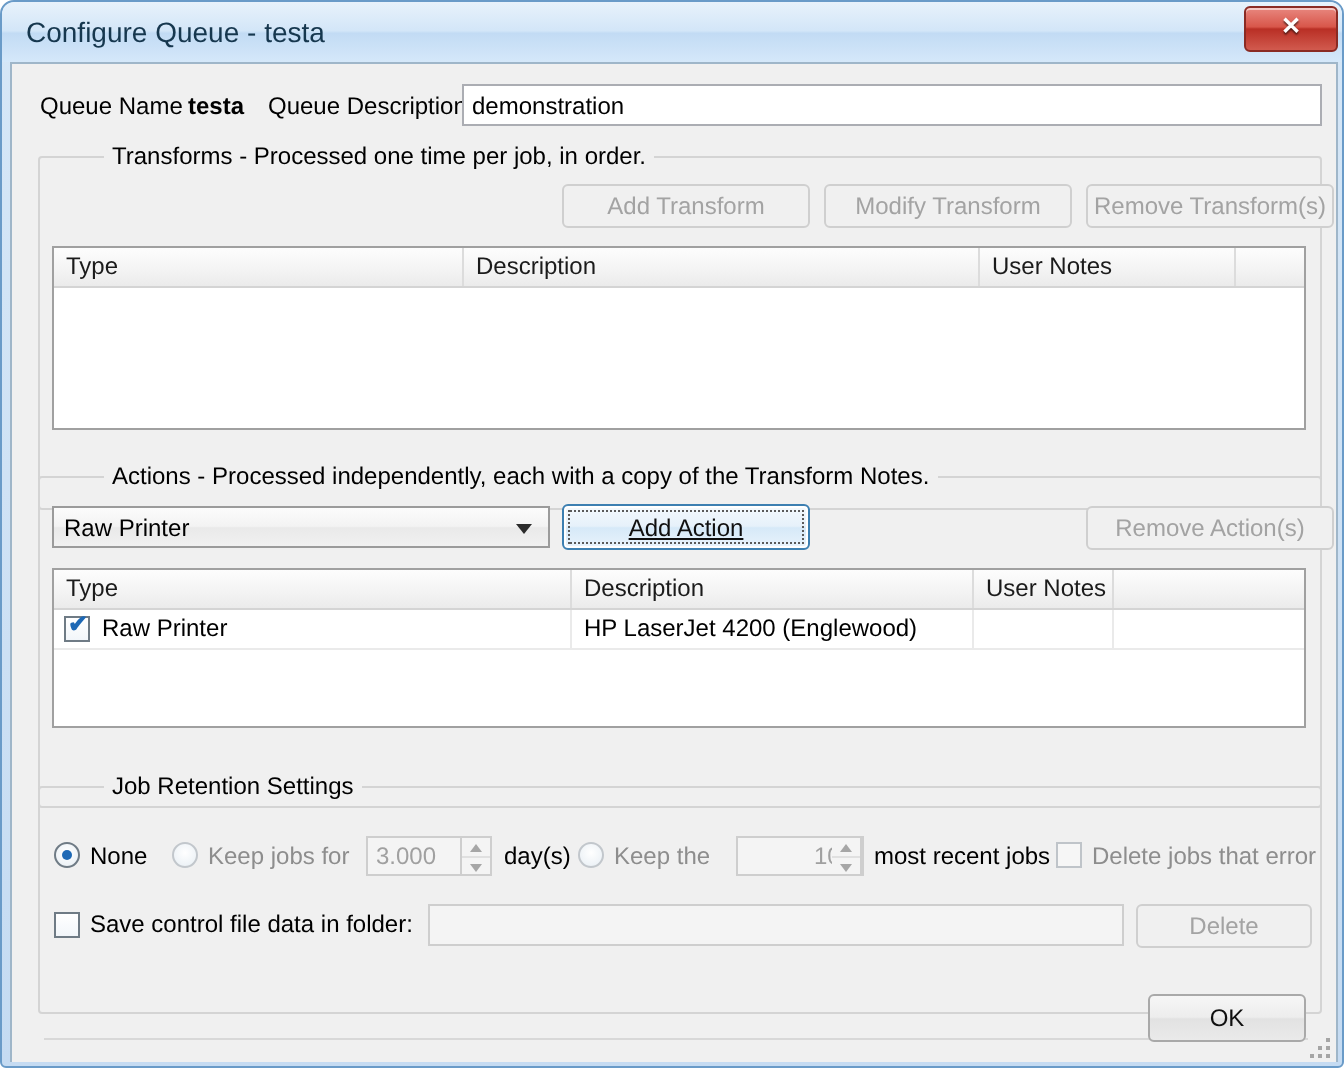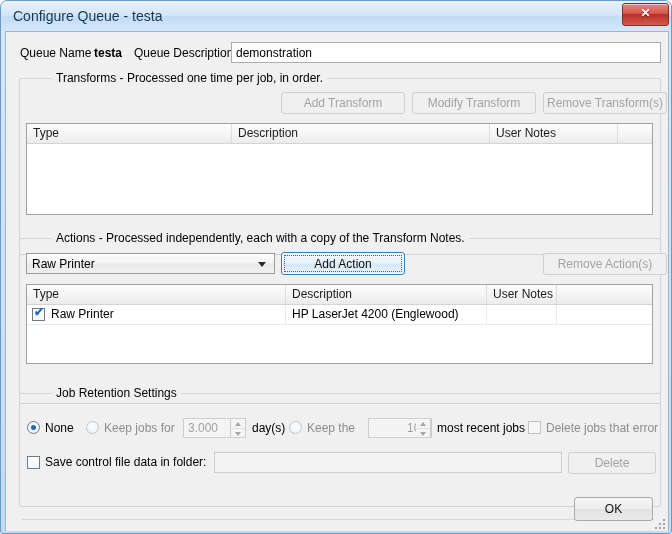--- a/index.html
+++ b/index.html
@@ -122,20 +122,21 @@
   .btn.disabled {
     color: #a3a3a3;
     background: #f0f0f0;
     border-color: #cfcfcf;
     cursor: default;
   }
   .btn.focused {
     border: 1px solid #3c7fb1;
     background: linear-gradient(to bottom, #f4f9fd 0%, #e6f1fa 48%, #d6e9f8 52%, #e9f3fc 100%);
     box-shadow: inset 0 0 0 1px #ffffff;
+    text-decoration: underline;
   }
   .btn.focused .focus-ring {
     position: absolute;
     left: 2px; right: 2px; top: 2px; bottom: 2px;
     border: 1px dotted #5a5a5a;
     pointer-events: none;
   }
   .btn .cap { position: relative; z-index: 1; }
 
   .combo {

